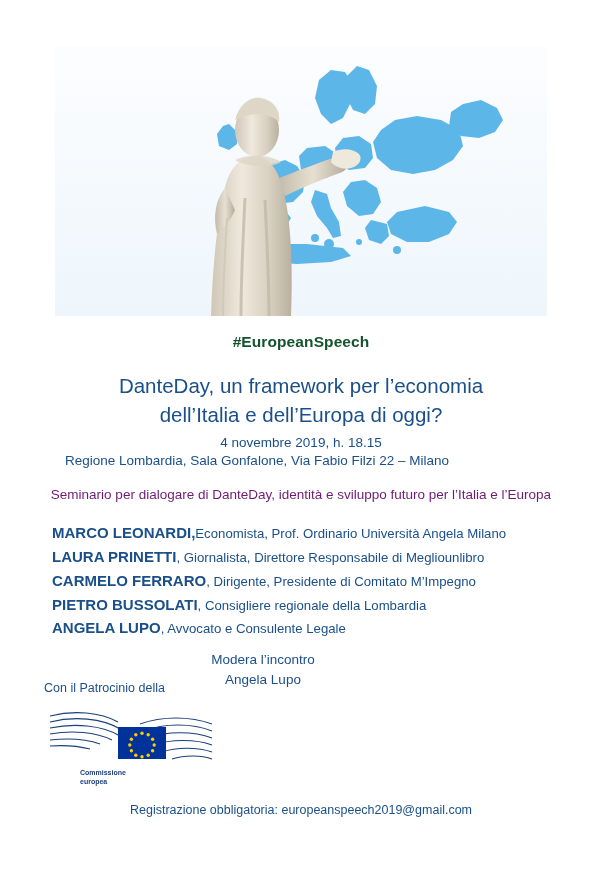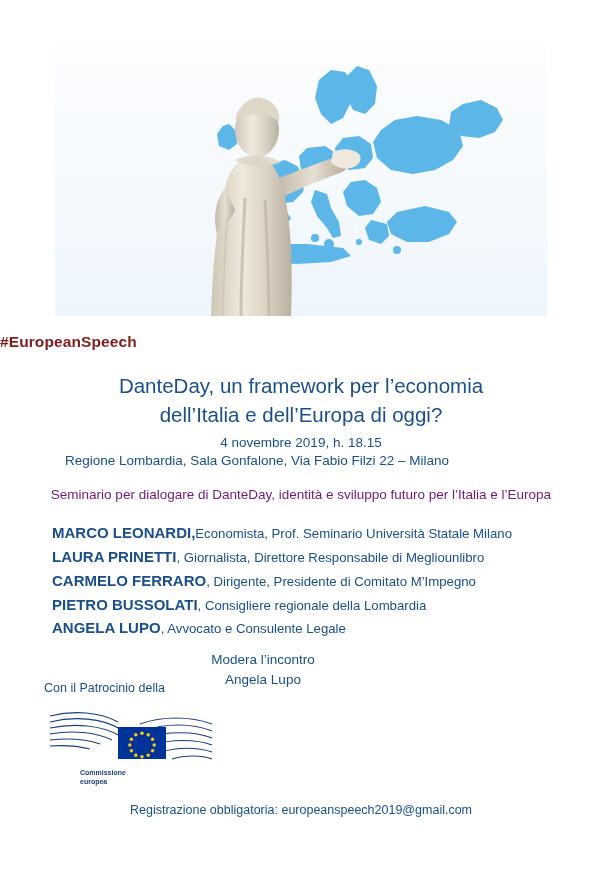--- a/index.html
+++ b/index.html
@@ -47,23 +47,24 @@
     width: 210px;
     height: 248px;
   }
 
   
   .hashtag {
     position: absolute;
     top: 333px;
     left: 0;
     width: 602px;
+    text-align: center;
     font-size: 15.5px;
     font-weight: bold;
-    color: #7f1d1d;
+    color: #14532d;
     letter-spacing: 0.1px;
   }
   .title {
     position: absolute;
     top: 371px;
     left: 0;
     width: 602px;
     text-align: center;
     font-size: 20.5px;
     font-weight: normal;
@@ -259,21 +260,21 @@
     <span>DanteDay, un framework per l’economia</span>
     <span class="line2">dell’Italia e dell’Europa di oggi?</span>
   </div>
 
   <div class="datetime">4 novembre 2019, h. 18.15</div>
   <div class="venue">Regione Lombardia, Sala Gonfalone, Via Fabio Filzi 22 – Milano</div>
   <div class="subtitle">Seminario per dialogare di DanteDay, identità e sviluppo futuro per l’Italia e l’Europa</div>
 
   <div class="speakers">
     <div class="speaker-row">
-      <span class="speaker-name">MARCO LEONARDI,</span><span class="speaker-role">Economista, Prof. Seminario Università Statale Milano</span>
+      <span class="speaker-name">MARCO LEONARDI,</span><span class="speaker-role">Economista, Prof. Ordinario Università Angela Milano</span>
     </div>
     <div class="speaker-row">
       <span class="speaker-name">LAURA PRINETTI</span><span class="speaker-role">, Giornalista, Direttore Responsabile di Megliounlibro</span>
     </div>
     <div class="speaker-row">
       <span class="speaker-name">CARMELO FERRARO</span><span class="speaker-role">, Dirigente, Presidente di Comitato M’Impegno</span>
     </div>
     <div class="speaker-row">
       <span class="speaker-name">PIETRO BUSSOLATI</span><span class="speaker-role">, Consigliere regionale della Lombardia</span>
     </div>

